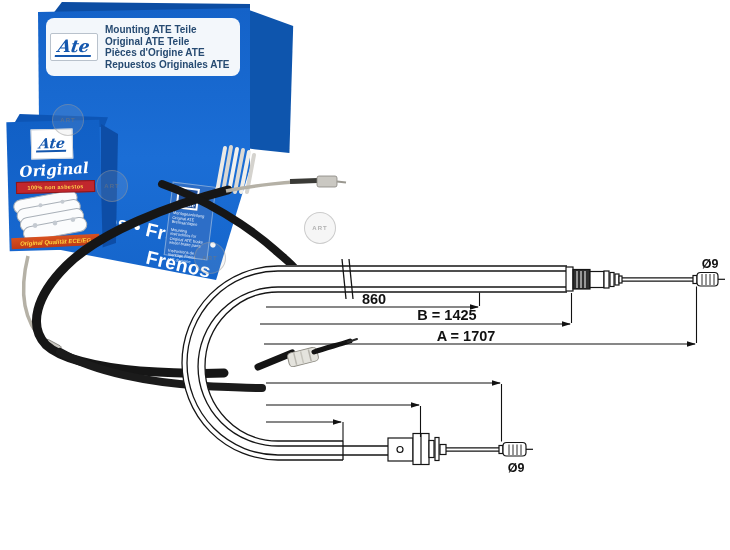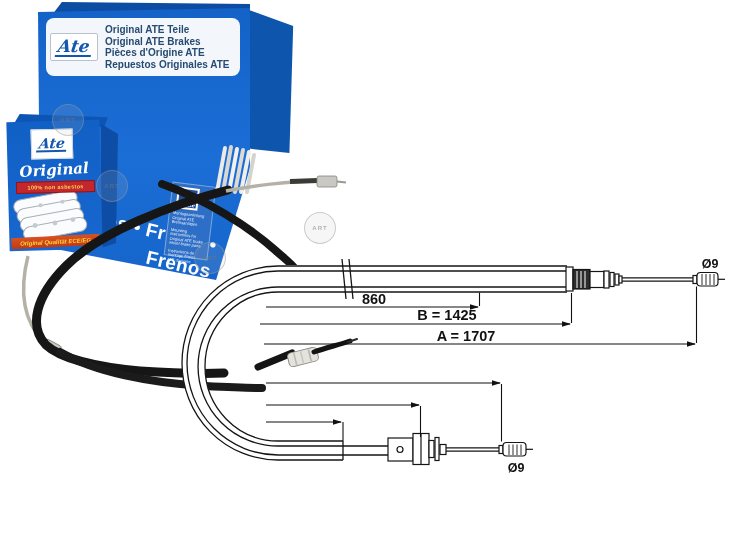--- a/index.html
+++ b/index.html
@@ -73,22 +73,22 @@
 <div class="stage">
 
   <div class="abs bigbox-top"></div>
   <div class="abs bigbox-side"></div>
   <div class="abs bigbox-front">
     <div class="abs panel">
       <div class="logo-box">
         <span class="ate ate-lg">Ate</span>
       </div>
       <div class="panel-lines">
+        <div>Mounting ATE Teile</div>
         <div>Original ATE Teile</div>
-        <div>Original ATE Brakes</div>
         <div>Pièces d'Origine ATE</div>
         <div>Repuestos Originales ATE</div>
       </div>
     </div>
     <div class="abs strip-text">Brakes • Freins • Frenos</div>
   </div>
 
   <div class="abs smallbox">
     <div class="abs smallbox-top"></div>
     <div class="abs smallbox-side"></div>

